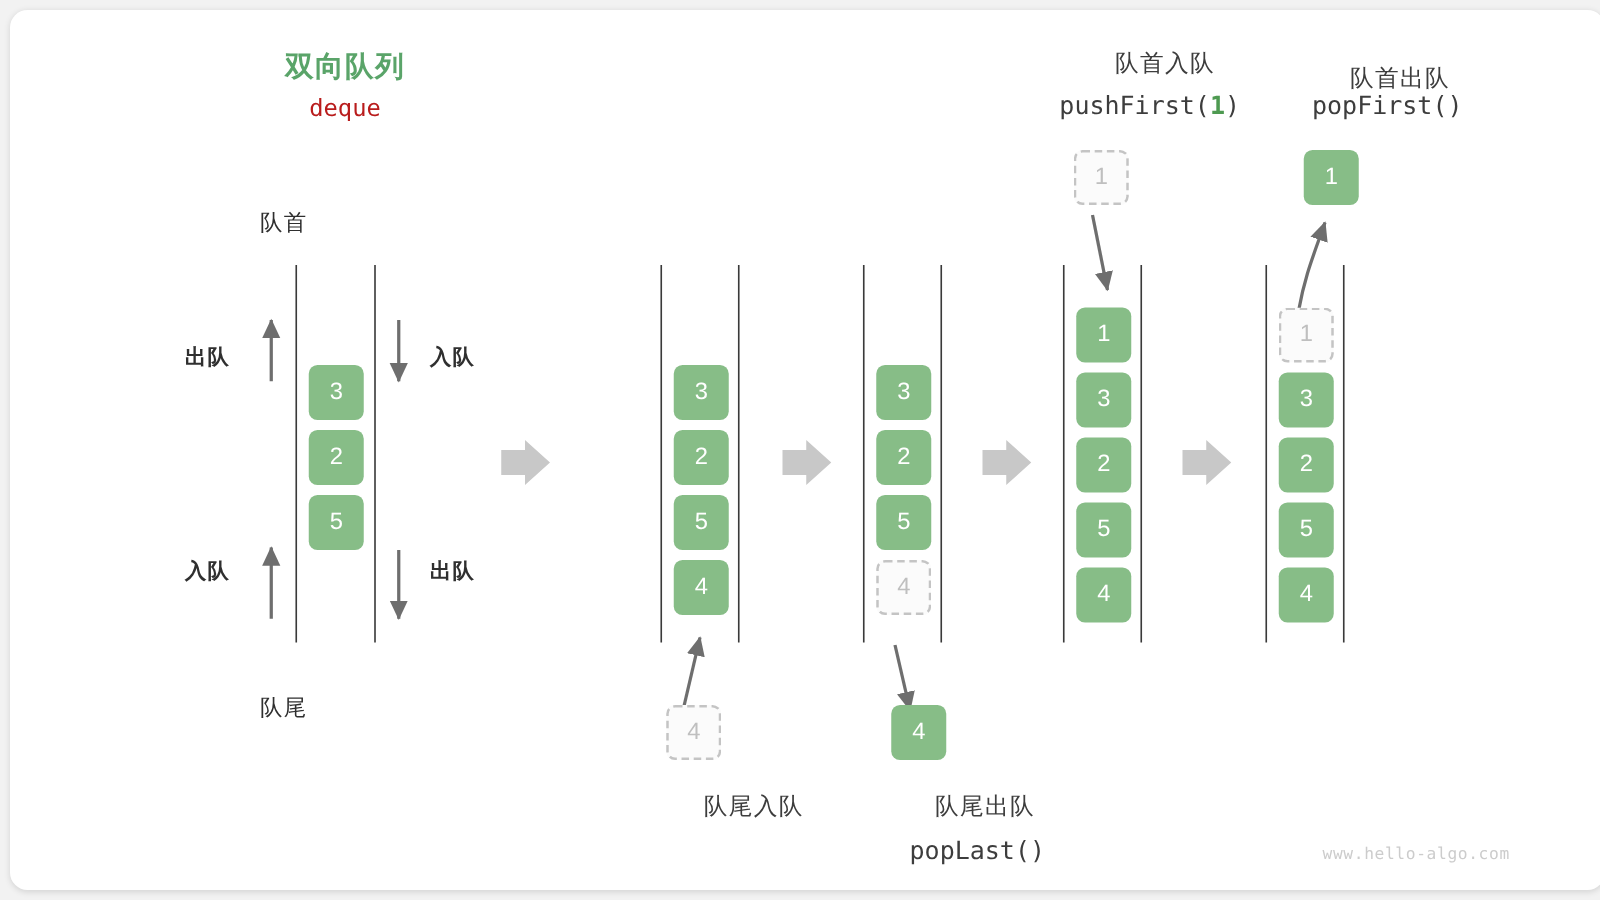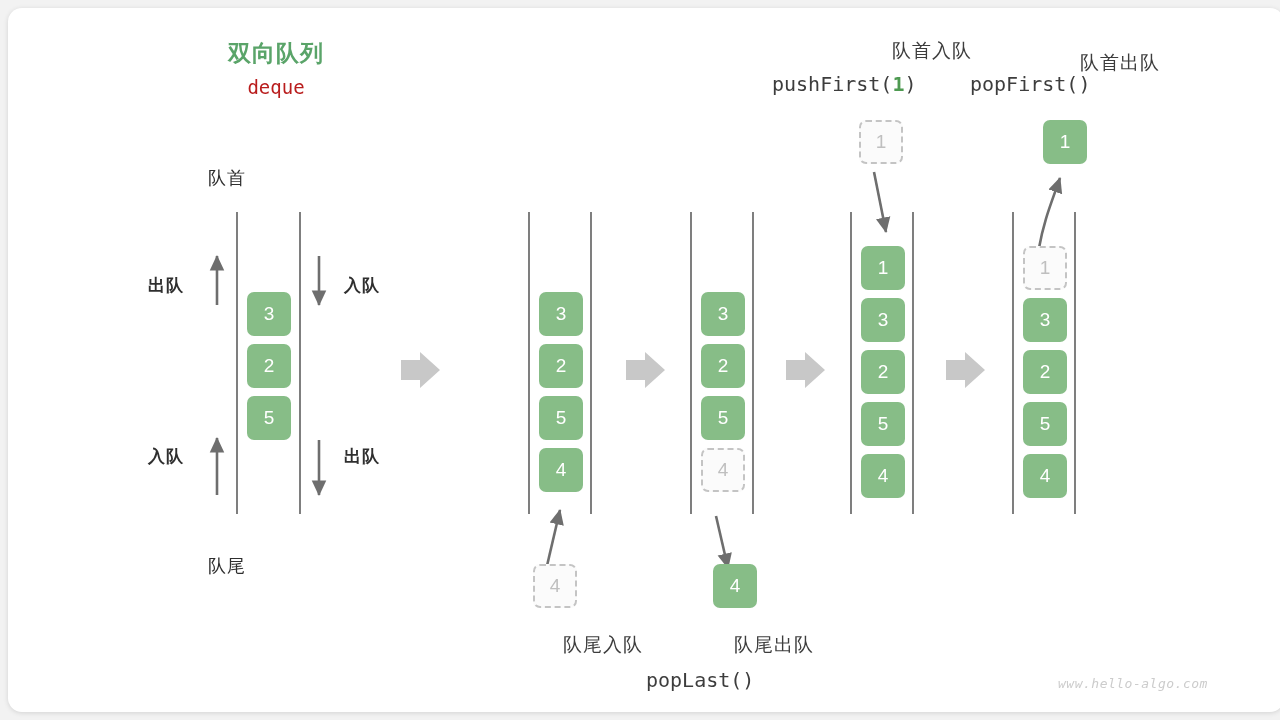--- a/index.html
+++ b/index.html
@@ -32,35 +32,35 @@
   .title-code {
     font-family: "DejaVu Sans Mono", "Liberation Mono", monospace;
     font-size: 19px; color: #b91c1c; text-align: center;
   }
   .op-cn {
     font-size: 19px; color: #3d3d3d; text-align: right;
     letter-spacing: 1px;
   }
   .op-code {
     font-family: "DejaVu Sans Mono", "Liberation Mono", monospace;
-    font-size: 20px; color: #3d3d3d; text-align: left;
+    font-size: 20px; color: #3d3d3d; text-align: right;
     white-space: pre;
   }
   .op-code .num { color: #4e9a51; font-weight: bold; }
   .end-label {
     font-size: 18px; font-weight: normal; color: #2f2f2f;
     text-align: left; letter-spacing: 1px;
   }
   .flow-label {
     font-size: 17px; font-weight: bold; color: #2f2f2f;
     text-align: left; letter-spacing: 1px; white-space: nowrap;
   }
   .watermark {
     font-family: "DejaVu Sans Mono", "Liberation Mono", monospace;
-    font-size: 13px; color: #cccccc; letter-spacing: 0.5px; font-style: italic;
+    font-size: 13px; color: #cccccc; letter-spacing: 0.5px;
   }
 
   
   .box {
     position: absolute;
     width: 44px; height: 44px;
     border-radius: 7px;
     display: flex; align-items: center; justify-content: center;
     font-size: 19px;
     box-sizing: border-box;
@@ -87,21 +87,21 @@
     <div class="abs title-code" style="left:180px; top:68px; width:176px;">deque</div>
 
     <div class="abs op-cn" style="left:784px; top:30px; width:180px;">队首入队</div>
     <div class="abs op-code" style="left:764px; top:64px; width:220px;"><span>pushFirst(</span><span class="num">1</span><span>)</span></div>
 
     <div class="abs op-cn" style="left:972px; top:30px; width:180px;margin-top:12px;">队首出队</div>
     <div class="abs op-code" style="left:962px; top:64px; width:200px;"><span>popFirst(</span><span class="num"></span><span>)</span></div>
 
     <div class="abs op-cn" style="left:455px; top:624px; width:180px;">队尾入队</div>
 
-    <div class="abs op-cn" style="left:626px; top:624px; width:180px;">队尾出队</div>
+    <div class="abs op-cn" style="left:640px; top:624px; width:180px;">队尾出队</div>
     <div class="abs op-code" style="left:638px; top:660px; width:190px;"><span>popLast(</span><span class="num"></span><span>)</span></div>
 
     <div class="abs end-label" style="left:200px; top:158px; width:130px;">队首</div>
     <div class="abs end-label" style="left:200px; top:546px; width:130px;">队尾</div>
 
     <div class="abs flow-label" style="left:140px; top:266px; width:60px;">出队</div>
     <div class="abs flow-label" style="left:336px; top:266px; width:60px;">入队</div>
     <div class="abs flow-label" style="left:140px; top:437px; width:60px;">入队</div>
     <div class="abs flow-label" style="left:336px; top:437px; width:60px;">出队</div>
 

